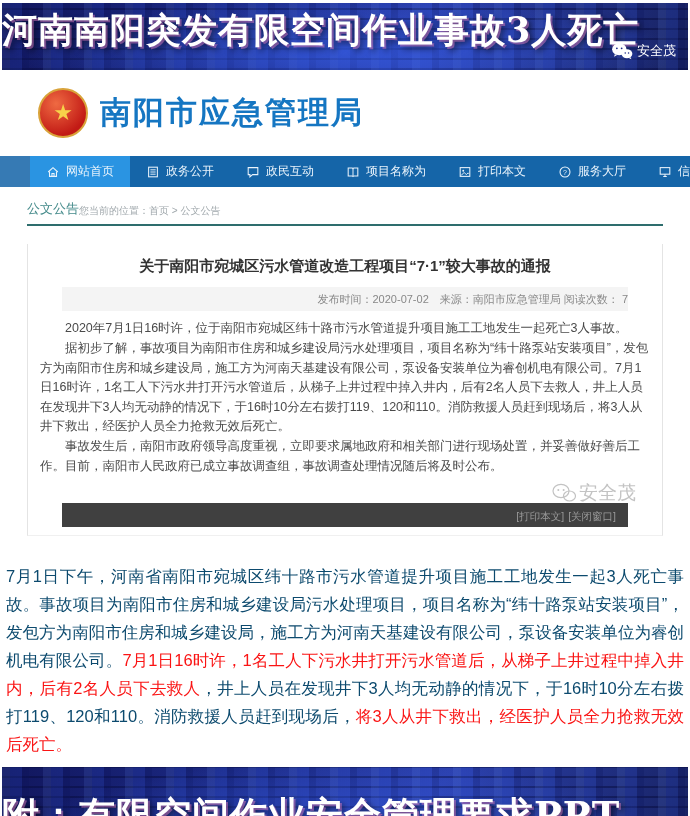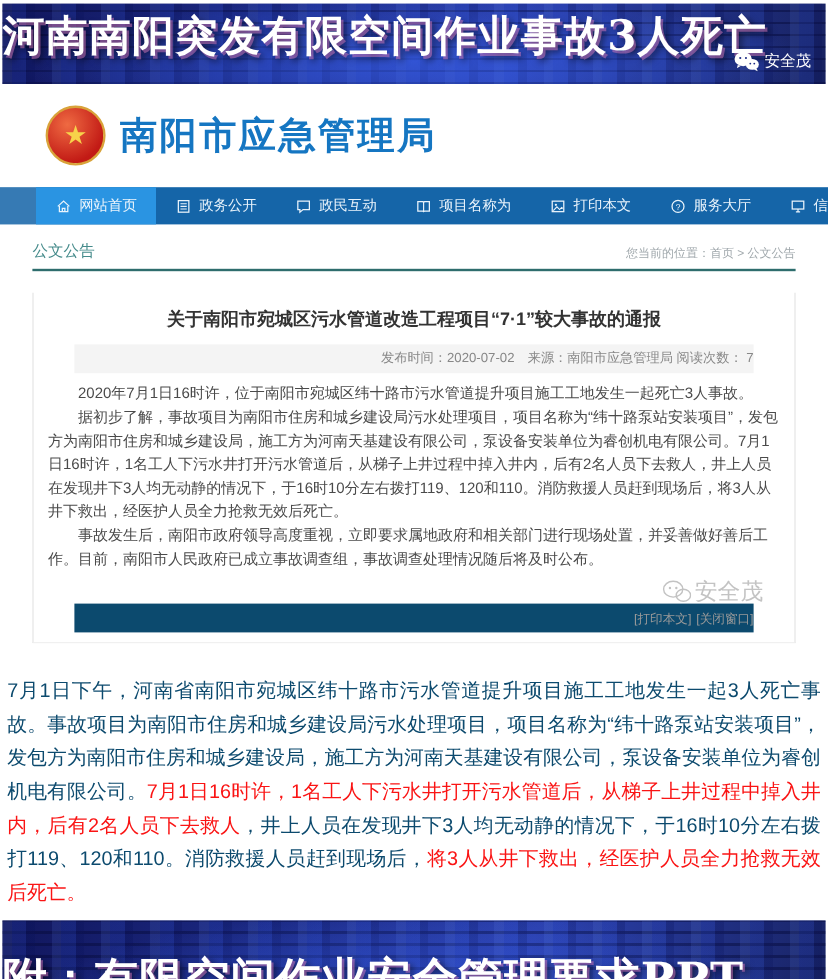--- a/index.html
+++ b/index.html
@@ -41,34 +41,34 @@
   .gov-sign{color:#c0392b;font-weight:700;font-style:italic;font-size:14px;margin-top:4px;padding-right:6px;}
 
   .gov-nav{background:#1565a8;height:31px;display:flex;align-items:stretch;margin-top:4px;}
   .nav-lead{width:30px;background:rgba(255,255,255,.14);flex:0 0 30px;}
   .nav-item{display:flex;align-items:center;gap:6px;padding:0 16px;color:#eaf4fc;font-size:12px;
     white-space:nowrap;cursor:pointer;}
   .nav-item.active{background:#2a94e2;}
   .nav-icon{display:inline-flex;width:14px;height:14px;}
   .nav-icon svg{width:14px;height:14px;}
 
-  .section-bar{margin:13px 27px 0;display:flex;justify-content:space-between;align-items:flex-end;
+  .section-bar{margin:13px 27px 0;display:flex;align-items:flex-end;
     padding-bottom:6px;border-bottom:2px solid #2e6d6d;}
   .section-label{color:#458b8b;font-size:13px;}
   .breadcrumb{color:#a0a8ac;font-size:10px;cursor:pointer;}
 
   .notice-box{margin:18px 27px;background:#fff;border-left:1px solid #e4e4e4;border-right:1px solid #e4e4e4;
     border-bottom:1px solid #f0f0f0;padding-bottom:8px;}
   .notice-title{padding:13px 40px 0;text-align:center;font-size:15px;font-weight:700;color:#333;}
   .notice-meta{margin:11px 34px 0;background:#f4f4f4;height:24px;line-height:24px;text-align:right;
     font-size:11px;color:#888;}
   .notice-body{padding:7px 12px 2px;font-size:12.5px;color:#4a4a4a;line-height:1.55;}
   .notice-body p{margin:1px 0;text-indent:2em;}
   .notice-footer{position:relative;margin:24px 34px 0;}
-  .footer-bar{background:#0c4a6e;height:24px;line-height:24px;text-align:right;padding-right:0;}
+  .footer-bar{background:#404040;height:24px;line-height:24px;text-align:right;padding-right:12px;}
   .doc-link{font-size:10.5px;color:#999;margin-left:4px;cursor:pointer;}
   .doc-watermark{position:absolute;right:-8px;top:-23px;display:flex;align-items:center;gap:3px;
     color:#c3c3c3;font-size:19px;}
 
   
   .article{padding:8px 6px 4px;font-size:16.5px;line-height:1.7;color:#1e1e1e;text-align:justify;}
   .seg-black{color:#0c4a6e;}
   .seg-red{color:#fa1414;}
 </style>
 </head>

